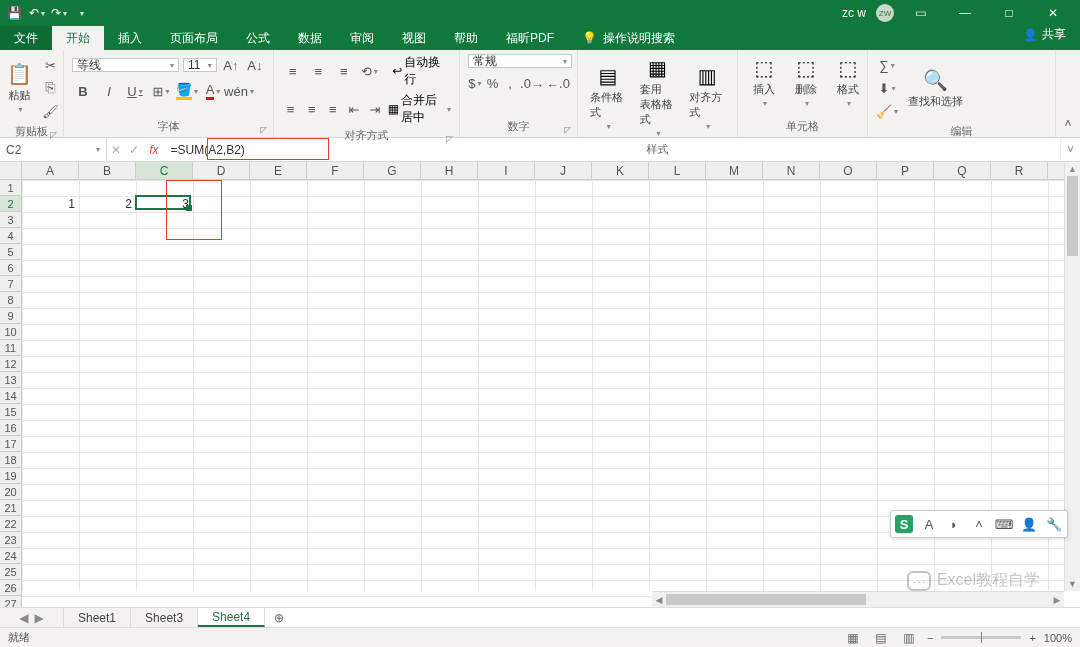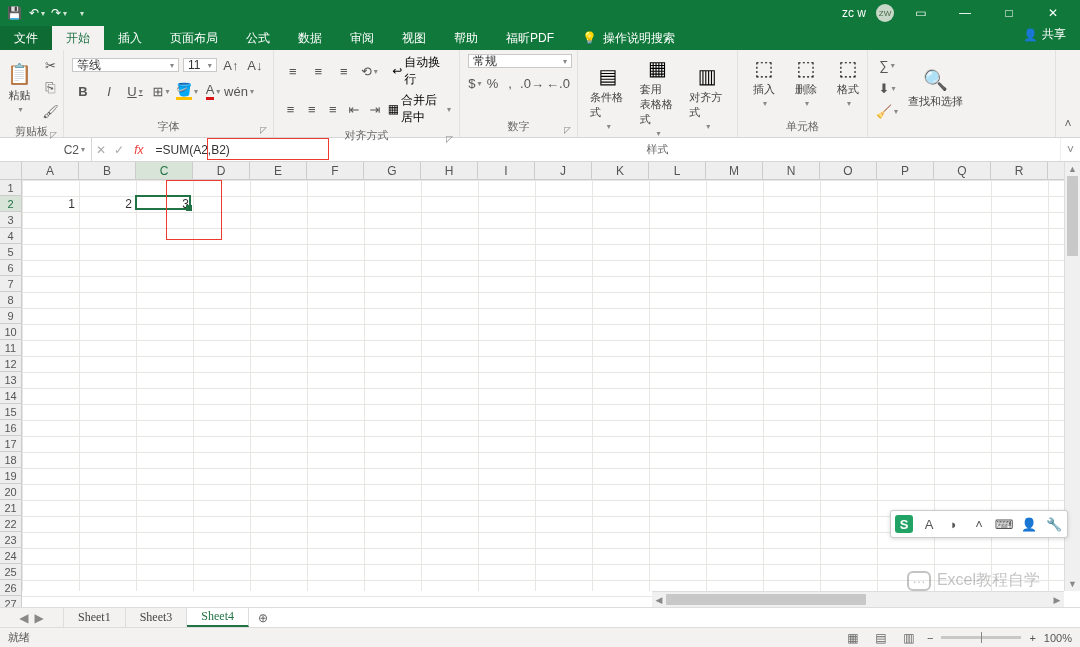--- a/index.html
+++ b/index.html
@@ -31,21 +31,21 @@
   .bigbtn { display:flex; flex-direction:column; align-items:center; justify-content:center; gap:2px; padding:2px 4px; min-width:36px;}
   .bigbtn .ic { font-size:20px; }
   .bigbtn .lbl { font-size:11px; color:#444;}
   .ctl { height:14px; border:1px solid #c8c8c8; background:#fff; display:flex; align-items:center; padding:0 4px; font-size:12px; color:#333;}
   .mini { width:22px; height:22px; display:flex; align-items:center; justify-content:center; color:#555; font-size:13px;}
   .stack { display:flex; flex-direction:column; gap:1px;}
   .ribbon-collapse { width:24px; display:flex; align-items:flex-end; justify-content:center; padding-bottom:6px; color:#666;}
 
   
   .fx-row { height: 24px; border-bottom: 1px solid #d6d6d6; display:flex; align-items:stretch; background:#fff;}
-  .namebox { width:92px; border-right:1px solid #d6d6d6; display:flex; align-items:center; padding:0 6px; justify-content:flex-end; color:#555;}
+  .namebox { width:107px; border-right:1px solid #d6d6d6; display:flex; align-items:center; padding:0 6px; justify-content:space-between; color:#555;}
   .fx-btns { display:flex; align-items:center; padding:0 4px; gap:8px; color:#aaa; }
   .fx-label { color:#ef4444; font-style:italic; padding:0 6px; display:flex; align-items:center;}
   .fx-input { flex:1; display:flex; align-items:center; padding:0 6px; color:#333; position:relative;}
   .fx-expand { width:20px; display:flex; align-items:center; justify-content:center; color:#888; border-left:1px solid #eee;}
   .red-box1 { position:absolute; border:1.5px solid #ed3b2f; pointer-events:none; }
   .red-formula { left:207px; top:138px; width:122px; height:22px;}
 
   
   .grid-wrap { position:absolute; left:0; top:162px; right:0; bottom:40px; overflow:hidden;}
   .colhdrs { position:absolute; left:22px; right:16px; top:0; height:18px; background:#eee; border-bottom:1px solid #ccc; display:flex;}
@@ -64,21 +64,21 @@
   .h-scroll .arr { position:absolute; top:0; bottom:0; width:14px; display:flex; align-items:center; justify-content:center; color:#888; font-size:9px;}
   .cellval { position:absolute; height:16px; line-height:16px; font-size:12px; color:#333; text-align:right; padding-right:4px;}
   .ch.sel, .rh.sel { background:#d9e4d9; color:#217346;}
   .active-cell { position:absolute; border:2px solid #217346; pointer-events:none;}
   .active-cell::after { content:""; position:absolute; right:-3px; bottom:-3px; width:6px; height:6px; background:#217346;}
   .red-box2 { position:absolute; left:166px; top:180px; width:56px; height:60px; border:1.5px solid #ed3b2f; pointer-events:none;}
 
   
   .sheettabs-row { position:absolute; left:0; right:0; bottom:20px; height:20px; display:flex; align-items:stretch; border-top:1px solid #ddd;}
   .tabnav { width:64px; display:flex; align-items:center; justify-content:center; gap:6px; color:#888; border-right:1px solid #ddd; background:#f3f2f1;}
-  .stab { padding:0 14px; display:flex; align-items:center; border-right:1px solid #ddd; background:#f3f2f1; color:#444; font-size:12px;font-family:Liberation Serif, serif;}
+  .stab { padding:0 14px; display:flex; align-items:center; border-right:1px solid #ddd; background:#f3f2f1; color:#444; font-size:12px;}
   .stab.active { background:#fff; border-bottom:2px solid #217346; color:#217346;}
   .addtab { width:28px; display:flex; align-items:center; justify-content:center; color:#666;}
 
   
   .status { position:absolute; left:0; right:0; bottom:0; height:20px; background:#f3f2f1; border-top:1px solid #ddd; display:flex; align-items:center; padding:0 8px; color:#555; font-size:11px;}
   .zoom-ctrls { margin-left:auto; display:flex; align-items:center; gap:8px;}
   .viewbtn { width:20px; height:16px; display:flex; align-items:center; justify-content:center; color:#666; font-size:12px;}
   .slider { width:80px; height:3px; background:#c8c8c8; position:relative;}
   .slider::after { content:""; position:absolute; left:50%; top:-4px; width:1px; height:11px; background:#888;}
 
@@ -281,20 +281,21 @@
       <div class="stack">
         <span class="mini">∑<span class="caret">▾</span></span>
         <span class="mini">⬇<span class="caret">▾</span></span>
         <span class="mini">🧹<span class="caret">▾</span></span>
       </div>
       <div class="bigbtn">
           <span class="ic">🔍</span>
           <span class="lbl">查找和选择</span>
         </div>
     </div>
+    <div class="glabel"><span>编辑</span></div>
   </div>
   <div class="ribbon-collapse">˄</div>
 </div>
 
 <div class="fx-row">
   <div class="namebox">
       <span>C2</span>
       <span class="caret">▾</span>
     </div>
   <div class="fx-btns">

